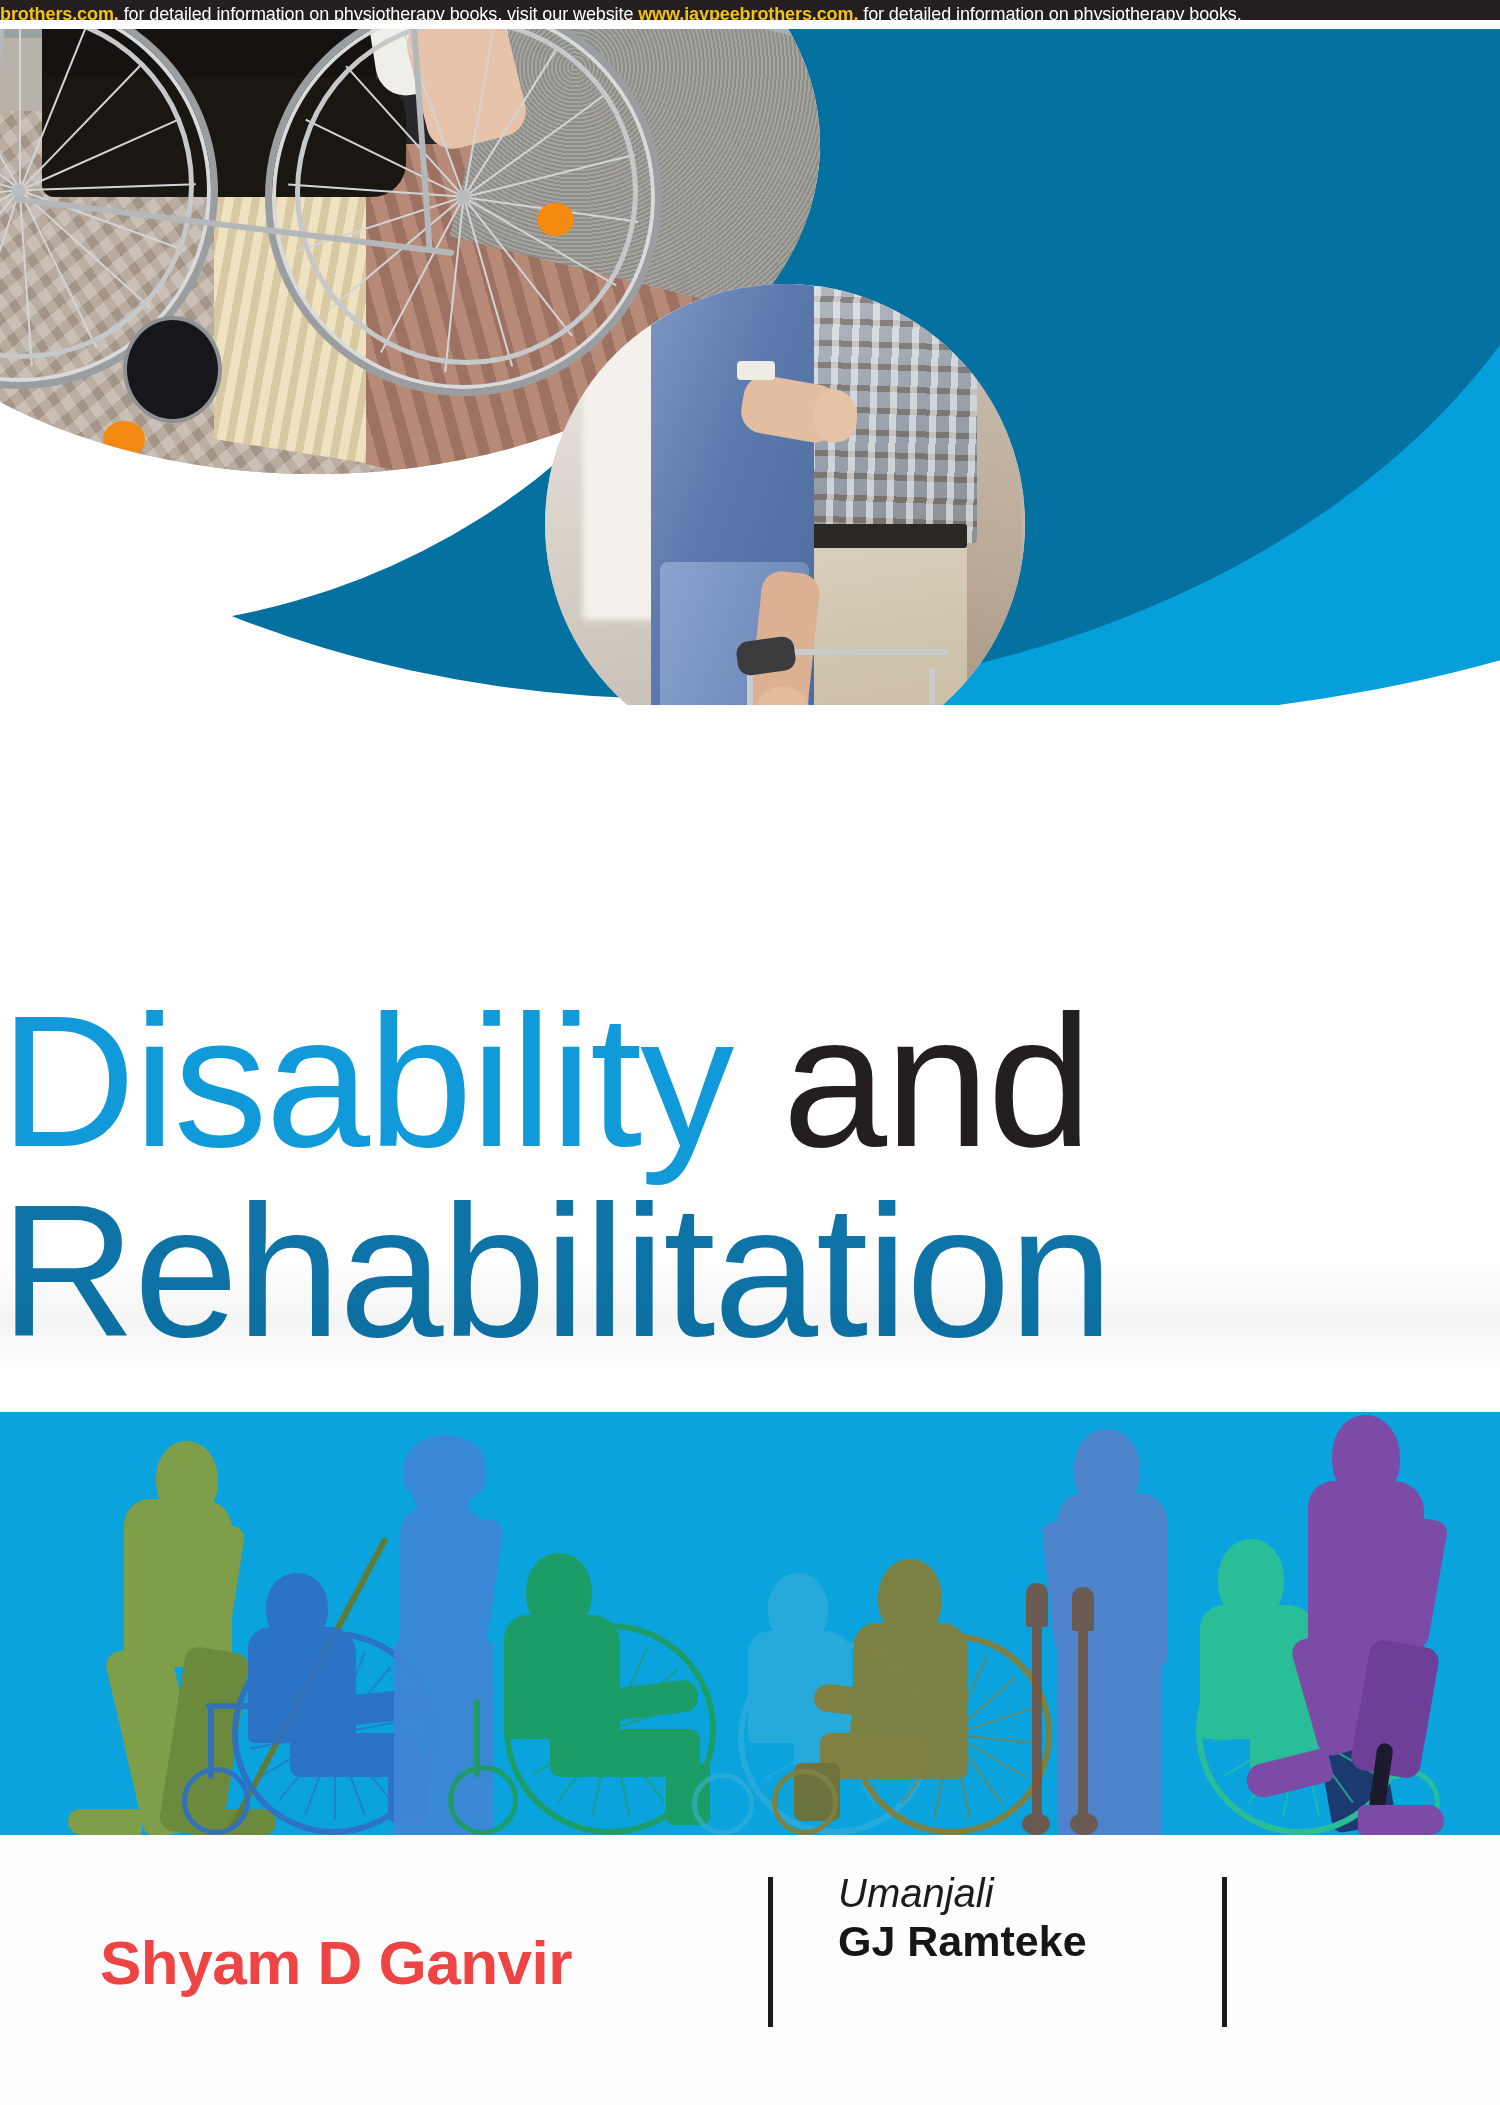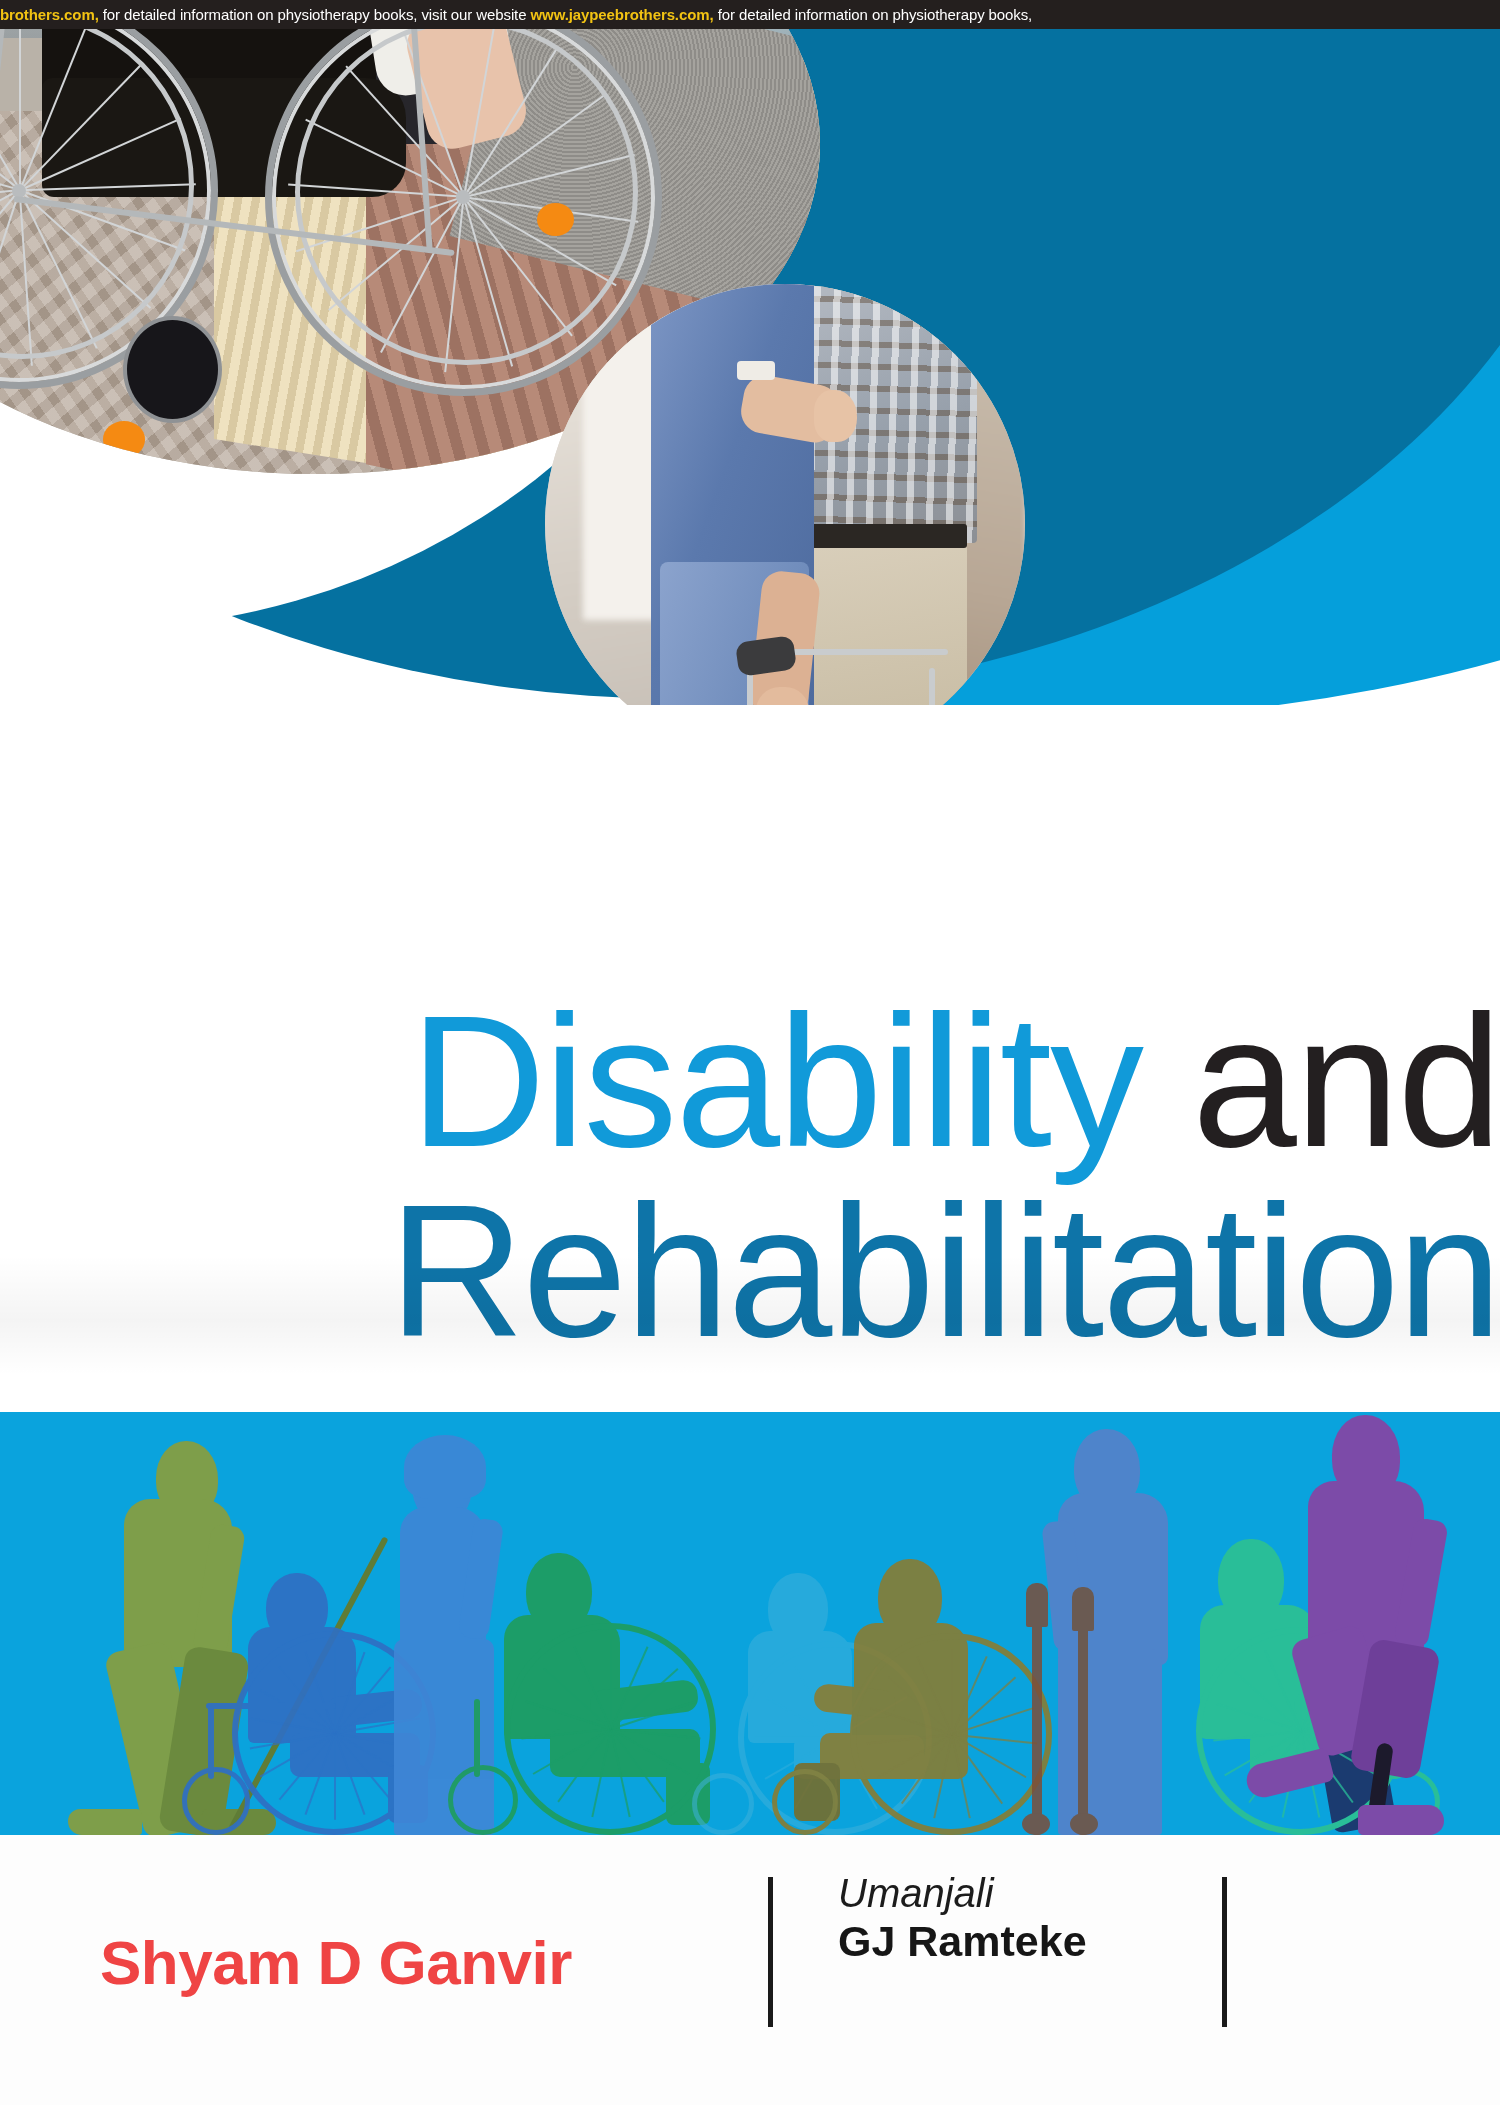--- a/index.html
+++ b/index.html
@@ -7,23 +7,23 @@
 
   .cover{
     position:relative;
     width:1500px;height:2105px;
     overflow:hidden;
     background:#ffffff;
   }
 
   
   .promo{
-    position:absolute;left:0;top:0;width:1500px;height:29px;
+    position:absolute;left:0;top:0;width:1500px;height:20px;
     background:#241f1e;color:#ffffff;
-    font-size:15px;line-height:29px;
+    font-size:18px;line-height:29px;
     white-space:nowrap;overflow:hidden;
     letter-spacing:-0.1px;
     z-index:60;
   }
   .promo span{display:inline;}
   .promo .hl{color:#f2c313;font-weight:bold;}
 
   
   .art{
     position:absolute;left:0;top:29px;width:1500px;height:676px;
@@ -157,21 +157,21 @@
   .p2-grip{left:40%;top:74%;width:12%;height:7%;background:#3b3b3d;
            border-radius:12px;transform:rotate(-8deg);}
 
   
   .title-zone{
     position:absolute;left:0;top:705px;width:1500px;height:690px;
     background:#ffffff;
   }
   .title-l1,.title-l2{
     position:absolute;left:0;width:1500px;
-    text-align:right;
+    text-align:left;
     font-weight:400;
     line-height:1;
     white-space:nowrap;
   }
   .title-l1{top:282px;font-size:188px;letter-spacing:-2px;}
   .title-l2{top:472px;font-size:188px;letter-spacing:-2px;}
   .t-blue  {color:#119ad9;}
   .t-dark  {color:#231f20;}
   .t-navy  {color:#0e74a8;}
   .t-shade{

